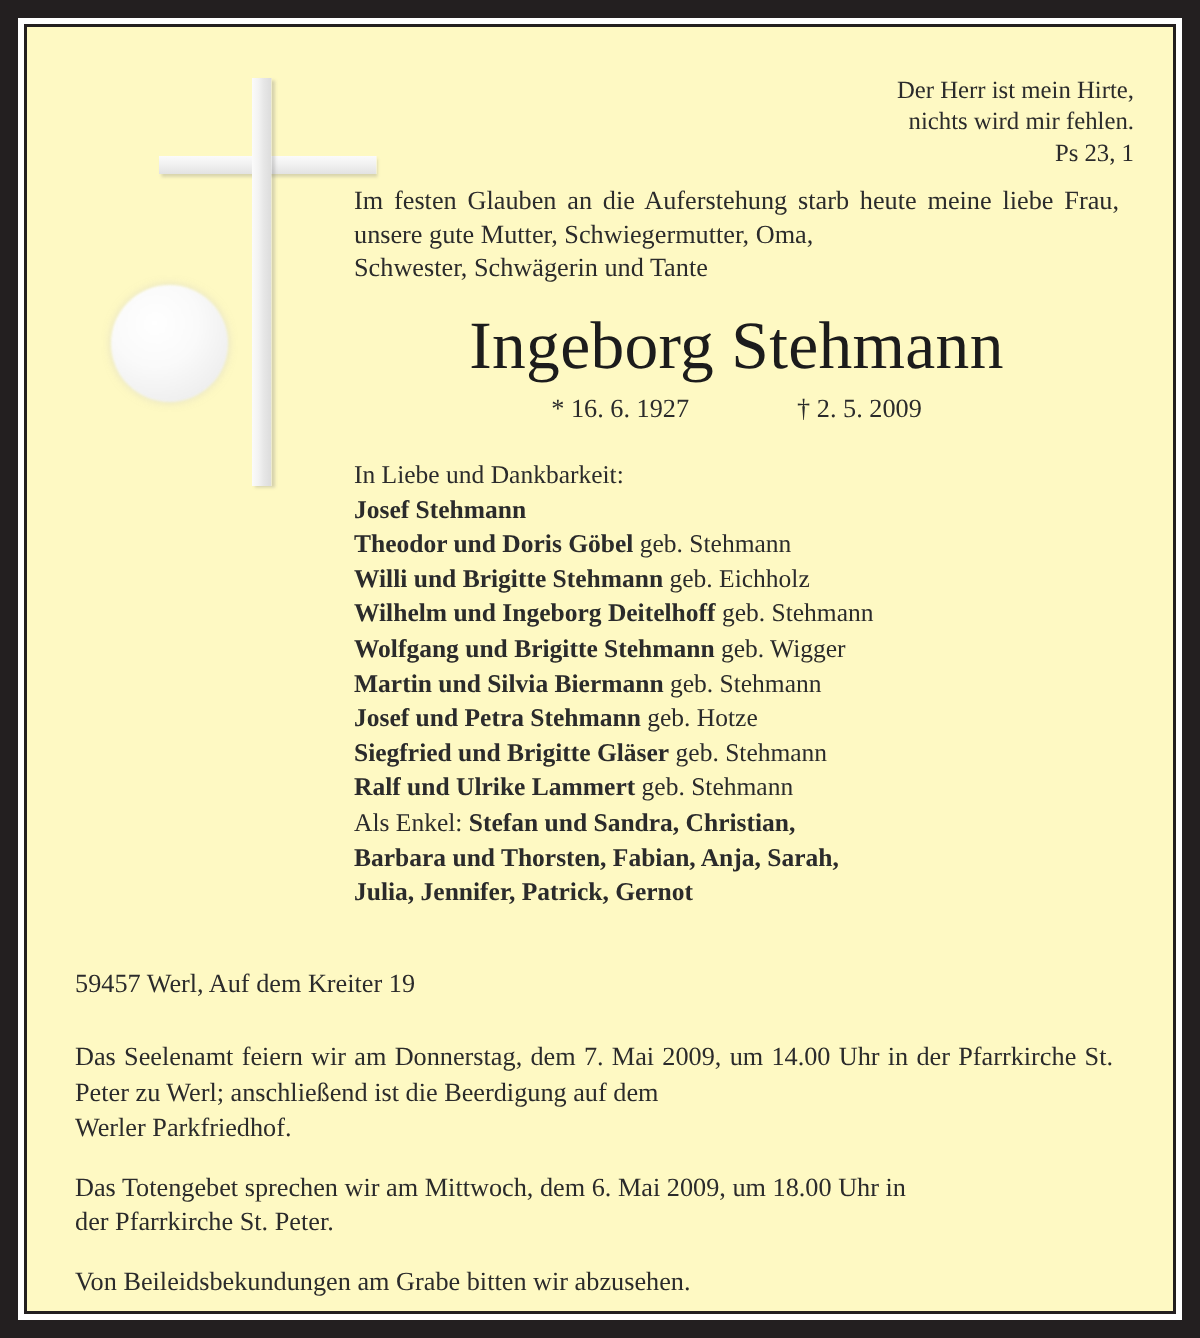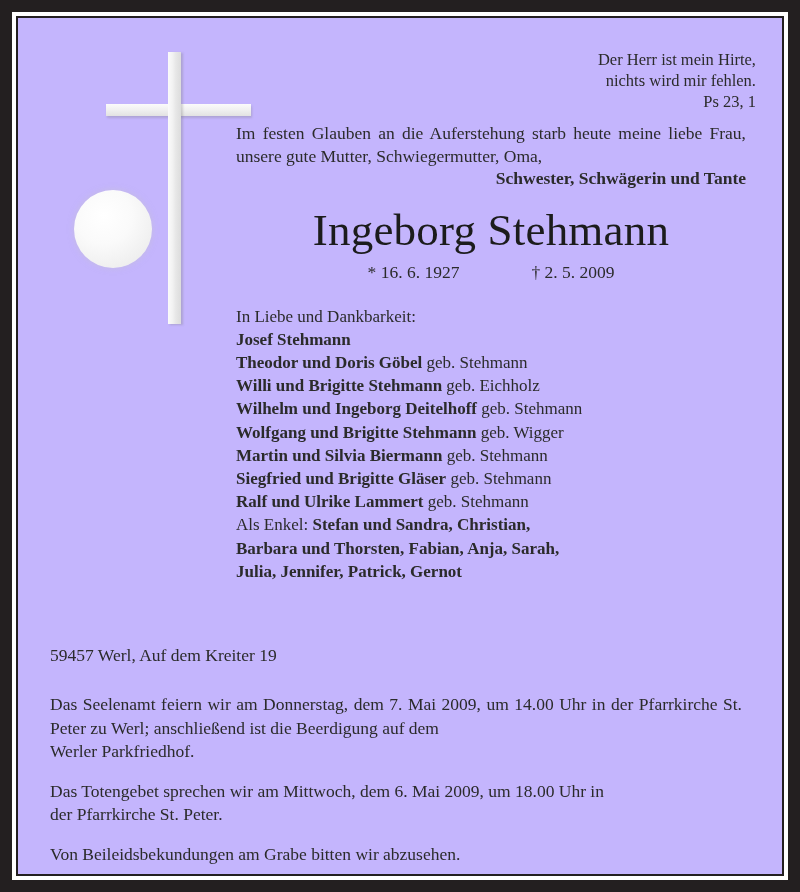--- a/index.html
+++ b/index.html
@@ -37,21 +37,21 @@
     width: 768px; height: 860px;
     box-sizing: border-box;
     border: 2px solid #231f20;
     background: #ffffff;
   }
   .sheet {
     position: absolute;
     left: 18px; top: 18px;
     width: 764px; height: 856px;
     box-sizing: border-box;
-    background: #c4b5fd;
+    background: #fef9c3;
     overflow: hidden;
   }
 
   
   .art {
     position: absolute;
     left: 30px;
     top: 20px;
     width: 200px;
     height: 290px;
@@ -107,21 +107,21 @@
     top: 104px;
     width: 510px;
   }
   .intro {
     font-size: 17.5px;
     line-height: 22.5px;
     text-align: justify;
     text-justify: inter-word;
     margin: 0;
   }
-  .intro > span:last-child { display: block; text-align: right; font-weight: bold; }
+  .intro > span:last-child { display: block; text-align: left; }
 
   .name {
     margin-top: 14px;
     text-align: center;
     font-size: 45px;
     line-height: 52px;
     letter-spacing: 0.2px;
     color: #1c1c1c;
   }
   .maiden {
@@ -214,20 +214,21 @@
       </div>
 
       <div class="family">
         <span class="lead">In Liebe und Dankbarkeit:</span>
         <span class="row"><b>Josef Stehmann</b><span></span></span>
         <span class="row"><b>Theodor und Doris Göbel</b><span> geb. Stehmann</span></span>
         <span class="row"><b>Willi und Brigitte Stehmann</b><span> geb. Eichholz</span></span>
         <span class="row"><b>Wilhelm und Ingeborg Deitelhoff</b><span> geb. Stehmann</span></span>
         <span class="row"><b>Wolfgang und Brigitte Stehmann</b><span> geb. Wigger</span></span>
         <span class="row"><b>Martin und Silvia Biermann</b><span> geb. Stehmann</span></span>
+        <span class="row"><b>Josef und Petra Stehmann</b><span> geb. Hotze</span></span>
         <span class="row"><b>Siegfried und Brigitte Gläser</b><span> geb. Stehmann</span></span>
         <span class="row"><b>Ralf und Ulrike Lammert</b><span> geb. Stehmann</span></span>
       </div>
 
       <div class="enkel">
         <span class="row"><span>Als Enkel: </span><b>Stefan und Sandra, Christian,</b></span>
         <span class="row"><b>Barbara und Thorsten, Fabian, Anja, Sarah,</b></span>
         <span class="row"><b>Julia, Jennifer, Patrick, Gernot</b></span>
       </div>
 

